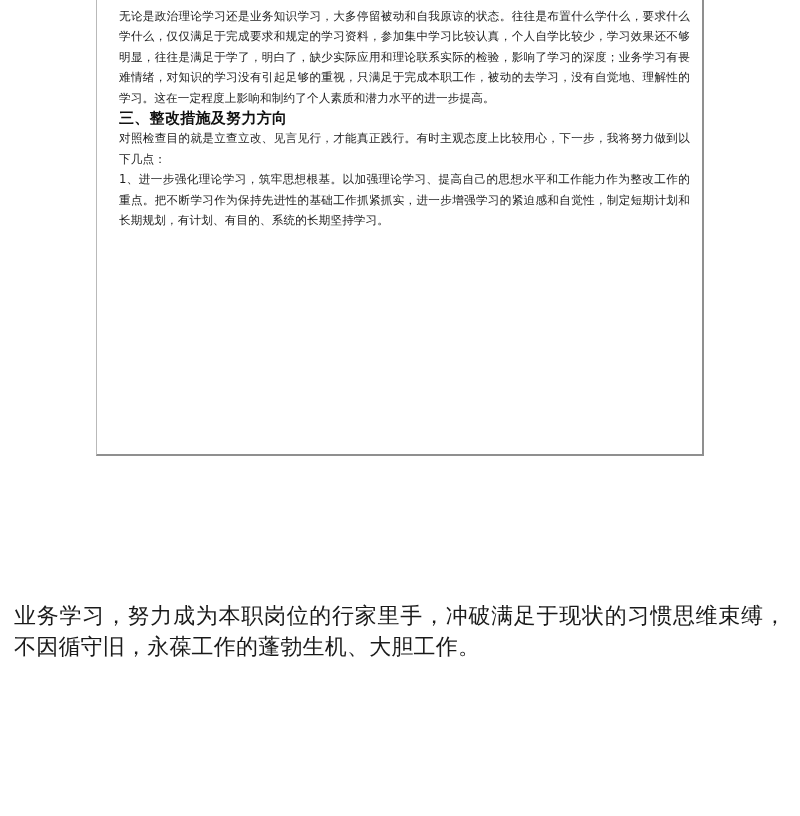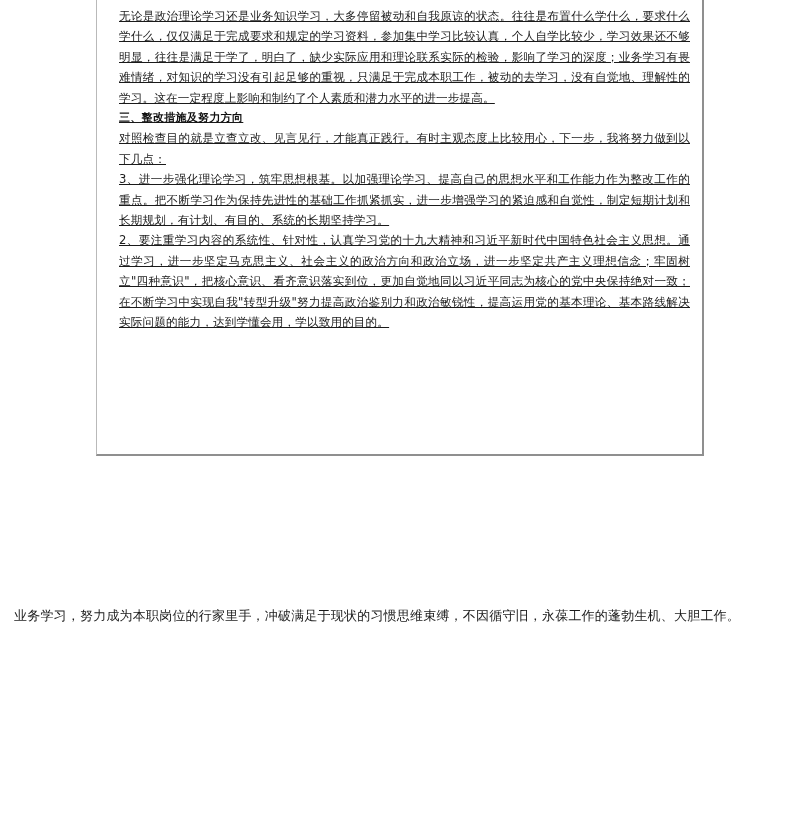--- a/index.html
+++ b/index.html
@@ -44,70 +44,68 @@
   }
   .scan-inner {
     position: absolute;
     left: 0;
     top: 0;
     right: 0;
     bottom: 0;
     padding: 6px 12px 0 22px;
     box-sizing: border-box;
     overflow: hidden;
-    text-decoration: underline;
   }
   .doc-p {
     font-size: 11.6px;
     line-height: 20.4px;
     text-align: justify;
     text-justify: inter-ideograph;
     margin: 0;
     letter-spacing: 0.15px;
     text-indent: 0;
     color: #1c1c1c;
   }
   .doc-h {
-    font-size: 11px;
+    font-size: 15px;
     line-height: 20.4px;
     margin: 0;
     font-weight: bold;
     letter-spacing: 0.3px;
     color: #111111;
   }
   
   .tail {
     position: absolute;
     left: 14px;
     top: 600px;
     width: 772px;
   }
   .tail p {
     margin: 0;
-    font-size: 13px;
+    font-size: 22px;
     line-height: 31px;
     letter-spacing: 0.2px;
     text-align: justify;
     text-justify: inter-ideograph;
     color: #1a1a1a;
   }
 </style>
 </head>
 <body>
 
 <div class="page">
 
   <div class="scan-wrap">
     <div class="scan-frame">
       <div class="scan-inner">
         <p class="doc-p">无论是政治理论学习还是业务知识学习，大多停留被动和自我原谅的状态。往往是布置什么学什么，要求什么学什么，仅仅满足于完成要求和规定的学习资料，参加集中学习比较认真，个人自学比较少，学习效果还不够明显，往往是满足于学了，明白了，缺少实际应用和理论联系实际的检验，影响了学习的深度；业务学习有畏难情绪，对知识的学习没有引起足够的重视，只满足于完成本职工作，被动的去学习，没有自觉地、理解性的学习。这在一定程度上影响和制约了个人素质和潜力水平的进一步提高。</p>
         <p class="doc-h">三、整改措施及努力方向</p>
         <p class="doc-p">对照检查目的就是立查立改、见言见行，才能真正践行。有时主观态度上比较用心，下一步，我将努力做到以下几点：</p>
-        <p class="doc-p">3、进一步强化理论学习，筑牢思想根基。以加强理论学习、提高自己的思想水平和工作能力作为整改工作的重点。把不断学习作为保持先进性的基础工作抓紧抓实，进一步增强学习的紧迫感和自觉性，制定短期计划和长期规划，有计划、有目的、系统的长期坚持学习。</p>
-        <p class="doc-p">2、要注重学习内容的系统性、针对性，认真学习党的十九大精神和习近平新时代中国特色社会主义思想。通过学习，进一步坚定马克思主义、社会主义的政治方向和政治立场，进一步坚定共产主义理想信念；牢固树立"四种意识"，把核心意识、看齐意识落实到位，更加自觉地同以习近平同志为核心的党中央保持绝对一致；在不断学习中实现自我"转型升级"努力提高政治鉴别力和政治敏锐性，提高运用党的基本理论、基本路线解决实际问题的能力，达到学懂会用，学以致用的目的。</p>
+        <p class="doc-p">1、进一步强化理论学习，筑牢思想根基。以加强理论学习、提高自己的思想水平和工作能力作为整改工作的重点。把不断学习作为保持先进性的基础工作抓紧抓实，进一步增强学习的紧迫感和自觉性，制定短期计划和长期规划，有计划、有目的、系统的长期坚持学习。</p>
       </div>
     </div>
   </div>
 
   <div class="tail">
     <p>业务学习，努力成为本职岗位的行家里手，冲破满足于现状的习惯思维束缚，不因循守旧，永葆工作的蓬勃生机、大胆工作。</p>
   </div>
 
 </div>
 

